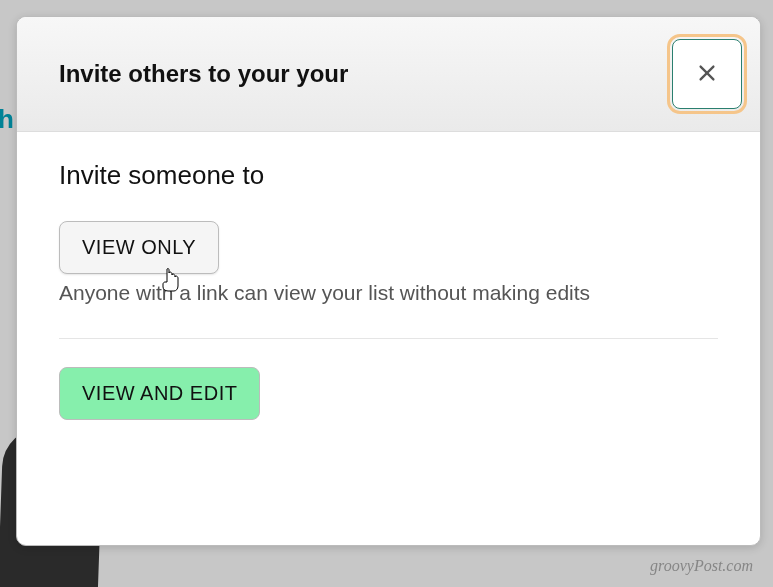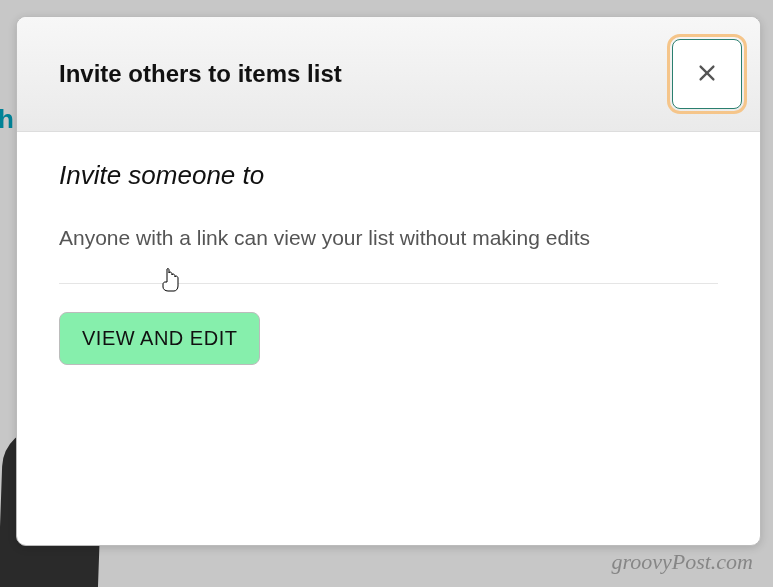--- a/index.html
+++ b/index.html
@@ -85,21 +85,20 @@
       height: 22px;
     }
     .modal-body {
       padding: 28px 42px;
     }
     .section-title {
       font-size: 26px;
       color: #111;
       font-weight: 400;
       margin-bottom: 30px;
-      font-style: italic;
     }
     .option-button {
       display: inline-block;
       padding: 14px 22px;
       font-size: 20px;
       color: #111;
       letter-spacing: 0.5px;
       background: #86efac;
       border: 1px solid #bcbcbc;
       border-radius: 8px;
@@ -107,65 +106,66 @@
       font-family: inherit;
     }
     .option-button.hovered {
       background: #f5f5f5;
       box-shadow: 0 1px 2px rgba(0,0,0,0.1);
     }
     .option-description {
       font-size: 21px;
       color: #555;
       line-height: 1.6;
-      margin-top: 25px;
+      margin-top: 2px;
     }
     .divider {
       border: none;
       border-top: 1px solid #e5e5e5;
       margin: 28px 0 28px 0;
     }
     .cursor {
       position: absolute;
       left: 161px;
       top: 268px;
       pointer-events: none;
     }
     .watermark {
       position: absolute;
       right: 20px;
       bottom: 12px;
       font-family: Georgia, 'Times New Roman', serif;
       font-style: italic;
-      font-size: 22px;
+      font-size: 16px;
       color: rgba(80,80,80,0.55);
     }
   </style>
 </head>
 <body>
 
 <div class="backdrop-text-top"></div>
 <div class="backdrop-text-left">h</div>
 <div class="backdrop-dark"></div>
 
 <div class="modal">
   <div class="modal-header">
-    <h2 class="modal-title">Invite others to items list</h2>
+    <h2 class="modal-title">Invite others to your your</h2>
     <button class="close-button">
       <span>
         <svg viewBox="0 0 24 24" stroke="currentColor" stroke-width="2.5" fill="none" stroke-linecap="round">
           <line x1="5" y1="5" x2="19" y2="19"></line>
           <line x1="19" y1="5" x2="5" y2="19"></line>
         </svg>
       </span>
     </button>
   </div>
   <div class="modal-body">
     <h3 class="section-title">Invite someone to</h3>
 
+    <button class="option-button hovered">VIEW ONLY</button>
     <p class="option-description">Anyone with a link can view your list without making edits</p>
 
     <hr class="divider">
 
     <button class="option-button">VIEW AND EDIT</button>
   </div>
 </div>
 
 <div class="cursor">
   <svg width="20" height="24" viewBox="0 0 20 24">

